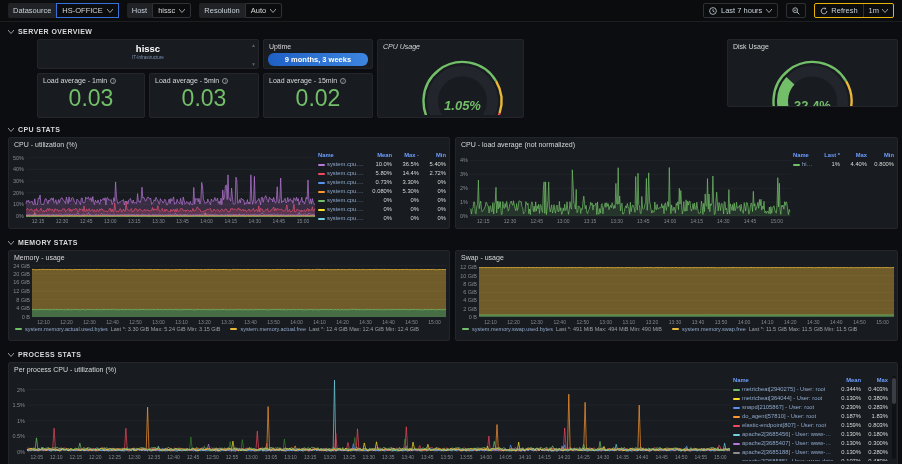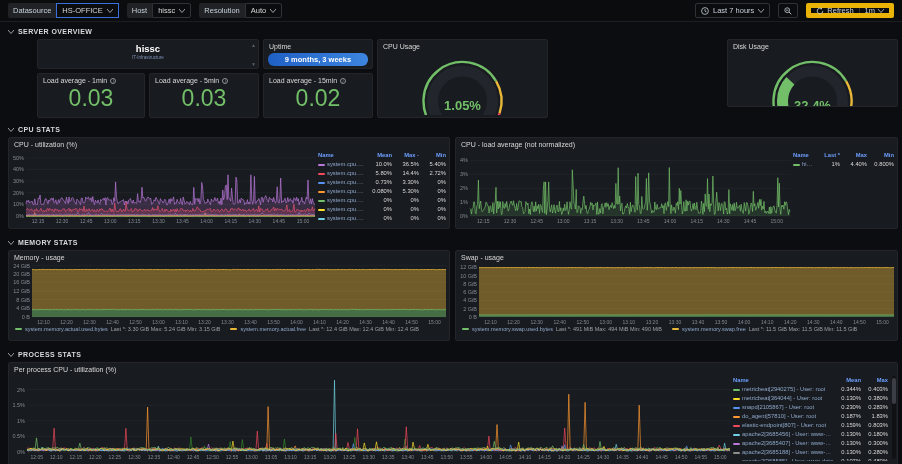--- a/index.html
+++ b/index.html
@@ -9,21 +9,21 @@
     display:flex; align-items:center; justify-content:space-between; padding:0 8px; }
   .tb-left, .tb-right { display:flex; align-items:center; gap:8px; }
   .ctrl { display:flex; align-items:flex-start; height:15px; }
   .ctrl-label { background:#202226; color:#c7d0d9; font-size:7.5px; padding:0 5px;
     height:15px; display:flex; align-items:center; border-radius:2px 0 0 2px; }
   .ctrl-value { background:#0b0c0e; border:1px solid #2f3136; color:#d8d9da; font-size:7.5px;
     padding:0 5px; height:15px; display:flex; align-items:center; gap:4px; border-radius:0 2px 2px 0; cursor:pointer; }
   .ctrl-value.focused { border:1px solid #3871dc; border-radius:0; }
   .tb-btn { background:transparent; border:1px solid #2f3136; color:#c7d0d9; font-size:7.5px;
     height:15px; display:flex; align-items:center; gap:4px; padding:0 5px; border-radius:2px; cursor:pointer; }
-  .tb-group { display:flex; align-items:center; border:5px solid #eab308; border-radius:2px; height:15px; }
+  .tb-group { display:flex; align-items:center; border:1px solid #eab308; border-radius:2px; height:15px; }
   .tb-group .seg { display:flex; align-items:center; gap:3px; padding:0 5px; font-size:7.5px; color:#c7d0d9; height:100%; cursor:pointer; }
   .tb-group .seg + .seg { border-left:1px solid #2f3136; }
   .dash { padding:2px 8px 0 8px; position:relative; }
   .row-header { display:flex; align-items:center; gap:4px; height:11px; margin:2px 0 2px 0; cursor:pointer; }
   .row-header span { font-size:7px; font-weight:bold; letter-spacing:.4px; color:#d8d9da; }
   .panel { background:#181b1f; border:1px solid #23252b; border-radius:2px; position:absolute; overflow:hidden; }
   .panel-title { font-size:7px; color:#d8d9da; padding:3px 5px 1px 5px; white-space:nowrap;
     display:flex; align-items:center; gap:3px; cursor:pointer; }
   .ov-wrap { position:relative; height:79px; }
   .flex-row { position:relative; }
@@ -161,21 +161,21 @@
         </div>
       <div class="stat-big">0.03</div>
     </div>
     <div class="panel" style="left:255px;top:34px;width:110px;height:45px;">
       <div class="panel-title">
           <span>Load average - 15min</span>
           <span class="info-dot">i</span>
         </div>
       <div class="stat-big">0.02</div>
     </div>
-    <div class="panel" style="left:369px;top:0;width:171px;height:79px;">
+    <div class="panel" style="left:369px;top:0;width:147px;height:79px;font-style:italic;">
       <div class="panel-title">CPU Usage</div>
       <svg class="gauge" width="169" height="64">
           <path d="M 63.28679656440357 71.21320343559643 A 30 30 0 1 1 105.71320343559643 71.21320343559643" fill="none" stroke="#22252b" stroke-width="11"></path>
           <path d="M 56.922835533724644 77.57716446627535 A 39 39 0 1 1 118.0689390531538 30.14738478573552" fill="none" stroke="#73bf69" stroke-width="2.4"></path>
           <path d="M 118.0689390531538 30.14738478573552 A 39 39 0 0 1 121.59120413551099 62.05166278062295" fill="none" stroke="#eab839" stroke-width="2.4"></path>
           <path d="M 121.59120413551099 62.05166278062295 A 39 39 0 0 1 112.07716446627535 77.57716446627535" fill="none" stroke="#f2495c" stroke-width="2.4"></path>
           <path d="M 63.28679656440357 71.21320343559643 A 30 30 0 0 1 62.263556335967934 70.13803796739712" fill="none" stroke="#73bf69" stroke-width="11"></path>
           <text x="84.5" y="59" text-anchor="middle" fill="#73bf69" font-size="13" font-weight="bold">1.05%</text>
         </svg>
     </div>

